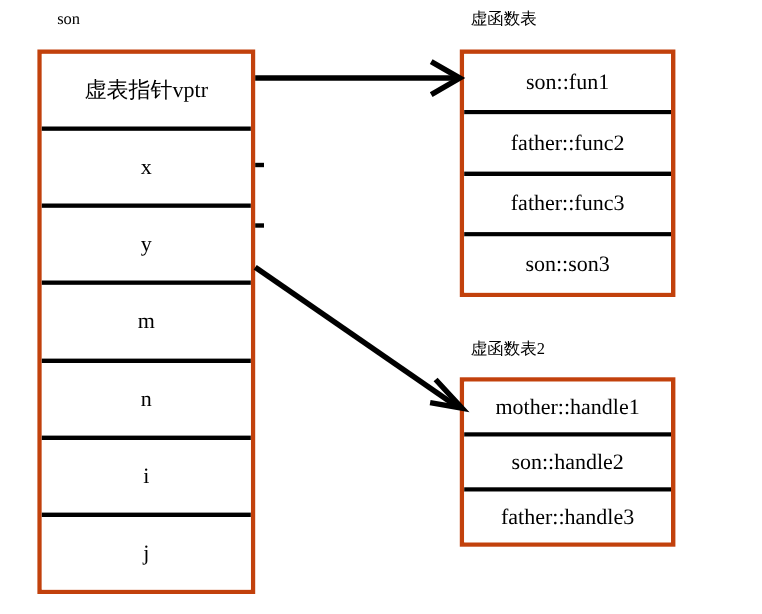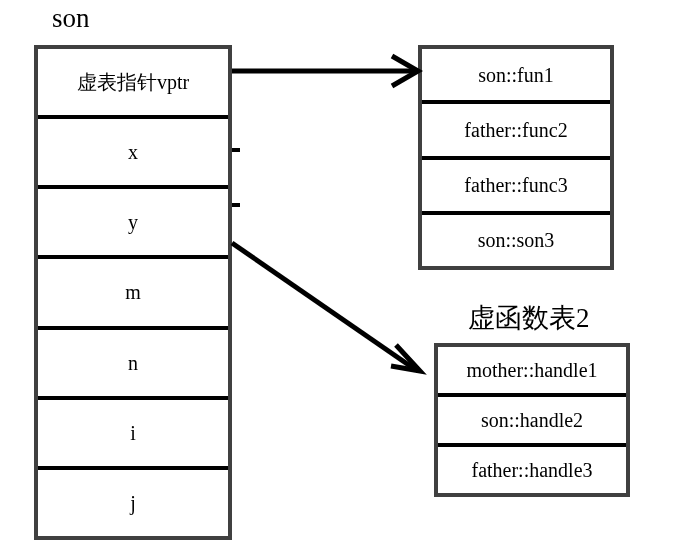--- a/index.html
+++ b/index.html
@@ -13,34 +13,34 @@
     height: 558px;
     background: #ffffff;
     font-family: "Liberation Serif", "DejaVu Serif", serif;
     overflow: hidden;
   }
 
   
   .caption {
     position: absolute;
     color: #000000;
-    font-size: 27px;
+    font-size: 15px;
     line-height: 24px;
     white-space: nowrap;
     font-family: "Liberation Serif", "DejaVu Serif", serif;
   }
   #caption-son   { left: 52px;  top: 6px; }
   #caption-vt1   { left: 428px; top: 6px; }
-  #caption-vt2   { left: 428px; top: 306px; margin-left: 40px; }
+  #caption-vt2   { left: 428px; top: 306px; }
 
   
   .table {
     position: absolute;
     box-sizing: border-box;
-    border: 4px solid #404040;
+    border: 4px solid #c2410c;
     background: #ffffff;
     display: flex;
     flex-direction: column;
   }
   .row {
     box-sizing: border-box;
     flex: 1 1 0;
     display: flex;
     align-items: center;
     justify-content: center;
@@ -72,40 +72,40 @@
     width: 196px;
     height: 225px;
     text-align: right;
   }
   
   #vtable2 {
     left: 418px;
     top: 343px;
     width: 196px;
     height: 154px;
-    margin-left: 16px;
   }
 
   
   #arrows {
     position: absolute;
     left: 0;
     top: 0;
     width: 693px;
     height: 558px;
     pointer-events: none;
   }
 </style>
 </head>
 <body>
 
 <div id="canvas">
 
   <div class="caption" id="caption-son">son</div>
 
+  <div class="caption" id="caption-vt1">虚函数表</div>
 
   <div class="caption" id="caption-vt2">虚函数表2</div>
 
   <div class="table" id="obj-table">
     <div class="row">
       <span class="cell-text">虚表指针vptr</span>
     </div>
     <div class="row">
       <span class="cell-text">x</span>
     </div>

